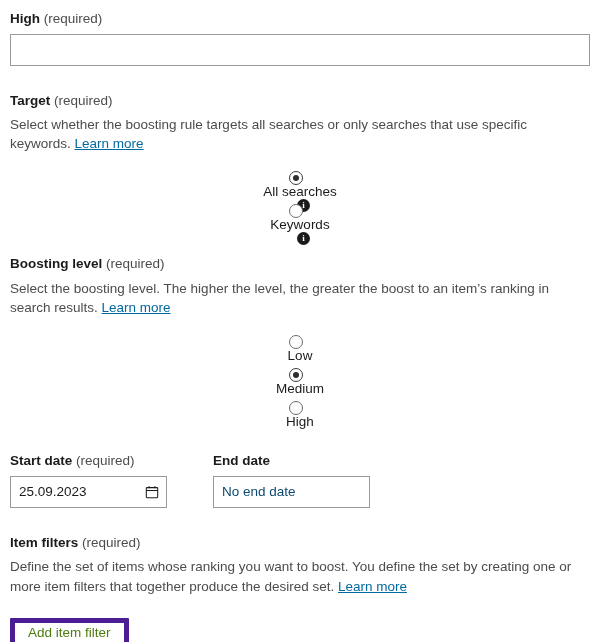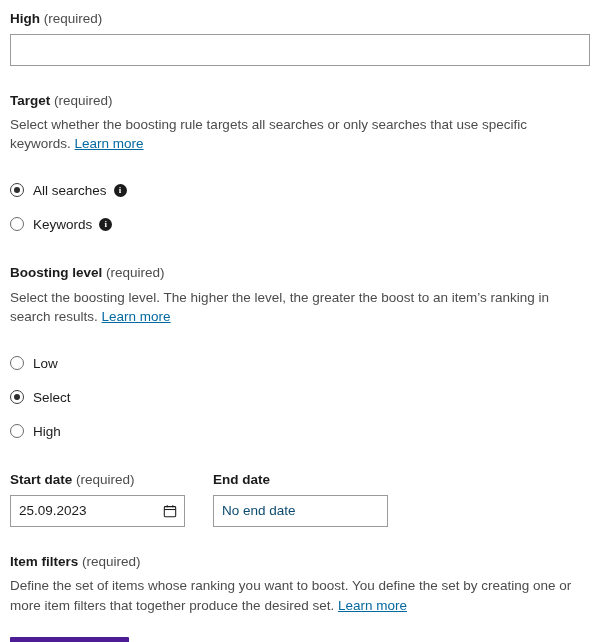--- a/index.html
+++ b/index.html
@@ -57,21 +57,22 @@
   }
   .gap-lg { height: 26px; }
   .gap-md { height: 18px; }
   .gap-sm { height: 10px; }
 
   
   .radio-row {
     display: flex;
     align-items: center;
     height: 22px;
-    margin: 12px 0 11px 0;
+    margin: 4px 0 11px 0;
+    flex-direction: column;
   }
   .radio {
     width: 14px;
     height: 14px;
     border-radius: 50%;
     border: 1px solid #6b6b6b;
     background: #fff;
     position: relative;
     flex: 0 0 auto;
     margin-right: 9px;
@@ -117,21 +118,21 @@
   
   .date-row {
     display: flex;
     gap: 28px;
   }
   .date-col {
     width: 175px;
   }
   .date-input-wrap {
     position: relative;
-    width: 175px;
+    width: 157px;
     height: 32px;
   }
   .date-input {
     width: 100%;
     height: 32px;
     border: 1px solid #9a9a9a;
     background: #fff;
     font-family: "Liberation Sans", sans-serif;
     font-size: 13.5px;
     color: #1b1b1b;
@@ -221,21 +222,21 @@
 
     <div class="gap-sm"></div>
 
     <div class="radio-row">
       <span class="radio"></span>
       <span class="radio-label">Low</span>
     </div>
 
     <div class="radio-row">
       <span class="radio checked"></span>
-      <span class="radio-label">Select</span>
+      <span class="radio-label">Medium</span>
     </div>
 
     <div class="radio-row">
       <span class="radio"></span>
       <span class="radio-label">High</span>
     </div>
   </div>
 
   <div class="gap-md"></div>
 

